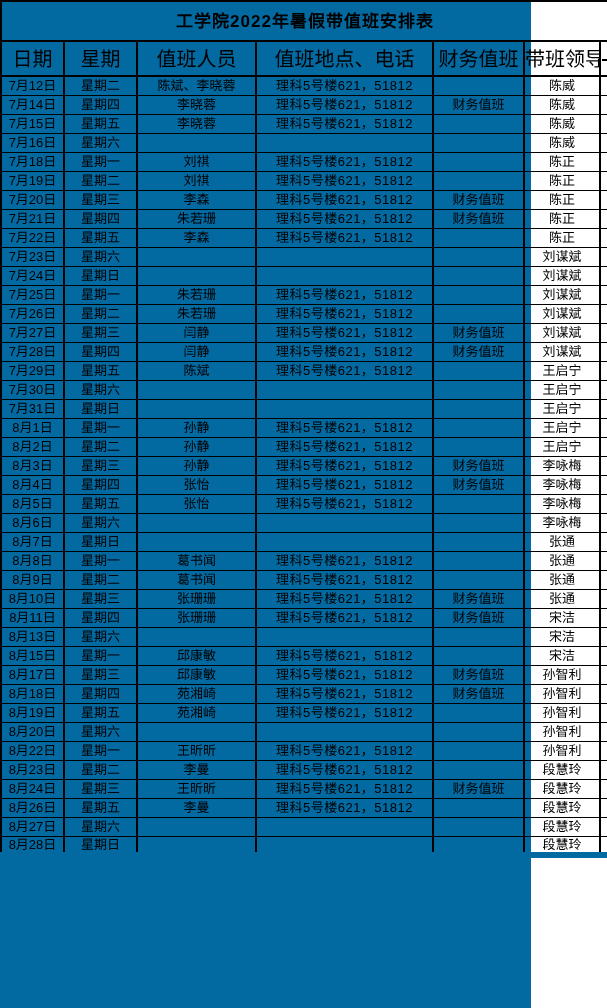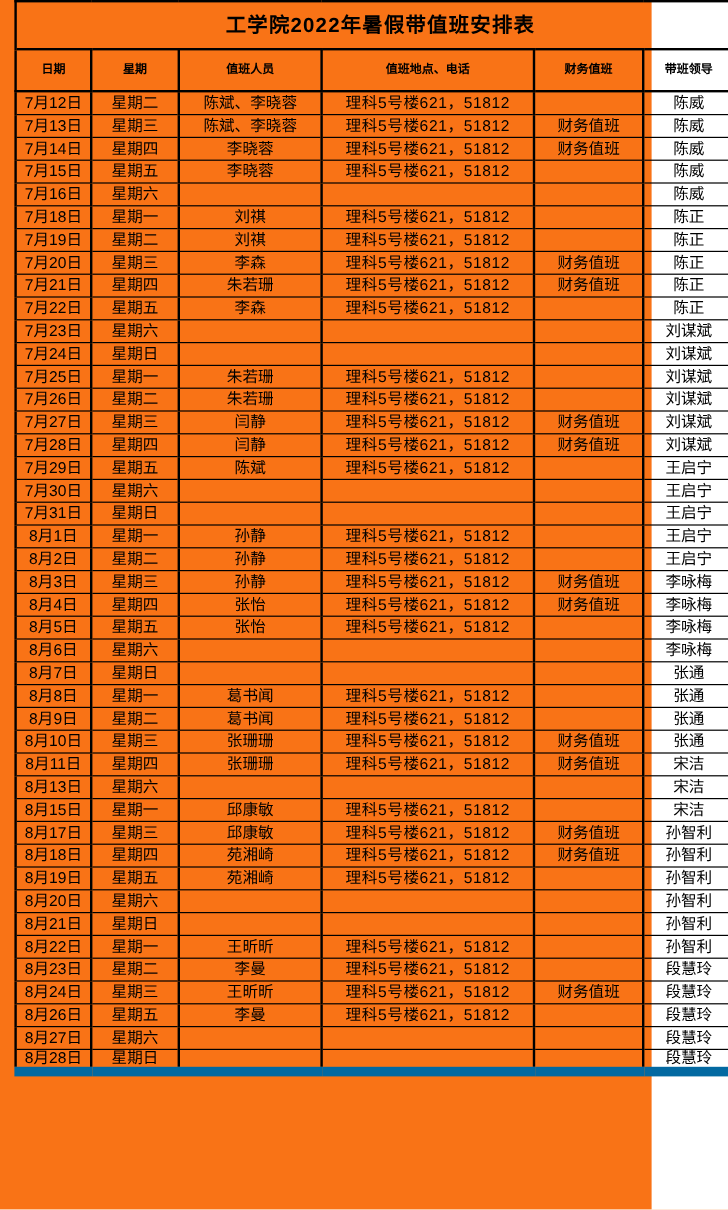--- a/index.html
+++ b/index.html
@@ -8,22 +8,21 @@
     background: #ffffff;
     width: 607px;
     height: 1008px;
     overflow: hidden;
     font-family: "Liberation Sans", "DejaVu Sans", sans-serif;
     color: #000000;
   }
   .sheet {
     width: 531px;
     height: 1008px;
-    background: #f97316;
-    padding-left: 12px;
+    background: #0369a1;
   }
   table {
     border-collapse: collapse;
     table-layout: fixed;
     width: 607px;
   }
   col.c-date   { width: 63px; }
   col.c-week   { width: 73px; }
   col.c-staff  { width: 119px; }
   col.c-loc    { width: 177px; }
@@ -51,28 +50,28 @@
     border: 0;
     border-top: 2px solid #000;
     border-left: 2px solid #000;
     height: 38px;
     font-size: 17px;
     font-weight: bold;
     letter-spacing: 1px;
   }
   tr.header-row th {
     height: 33px;
-    font-size: 10px;
-    font-weight: bold;
+    font-size: 20px;
+    font-weight: normal;
     border-top: 2px solid #000;
     border-bottom: 2px solid #000;
   }
   tbody tr { height: 19px; }
   tbody td.loc-cell { letter-spacing: 0.5px; }
-  tbody tr:last-child td { border-bottom: 8px solid #0369a1; }
+  tbody tr:last-child td { border-bottom: 6px solid #0369a1; }
   td:first-child, th:first-child { border-left: 2px solid #000; }
 
   
   .frag {
     display: inline-block;
     width: 5px;
     height: 2px;
     background: #000;
     vertical-align: middle;
   }
@@ -109,29 +108,20 @@
         <tr>
           <td>7月12日</td>
           <td>星期二</td>
           <td>陈斌、李晓蓉</td>
           <td class="loc-cell">理科5号楼621，51812</td>
           <td></td>
           <td>陈威</td>
           <td></td>
         </tr>
         <tr>
-          <td>7月13日</td>
-          <td>星期三</td>
-          <td>陈斌、李晓蓉</td>
-          <td class="loc-cell">理科5号楼621，51812</td>
-          <td>财务值班</td>
-          <td>陈威</td>
-          <td></td>
-        </tr>
-        <tr>
           <td>7月14日</td>
           <td>星期四</td>
           <td>李晓蓉</td>
           <td class="loc-cell">理科5号楼621，51812</td>
           <td>财务值班</td>
           <td>陈威</td>
           <td></td>
         </tr>
         <tr>
           <td>7月15日</td>
@@ -417,29 +407,20 @@
           <td>星期五</td>
           <td>苑湘崎</td>
           <td class="loc-cell">理科5号楼621，51812</td>
           <td></td>
           <td>孙智利</td>
           <td></td>
         </tr>
         <tr>
           <td>8月20日</td>
           <td>星期六</td>
-          <td></td>
-          <td class="loc-cell"></td>
-          <td></td>
-          <td>孙智利</td>
-          <td></td>
-        </tr>
-        <tr>
-          <td>8月21日</td>
-          <td>星期日</td>
           <td></td>
           <td class="loc-cell"></td>
           <td></td>
           <td>孙智利</td>
           <td></td>
         </tr>
         <tr>
           <td>8月22日</td>
           <td>星期一</td>
           <td>王昕昕</td>

